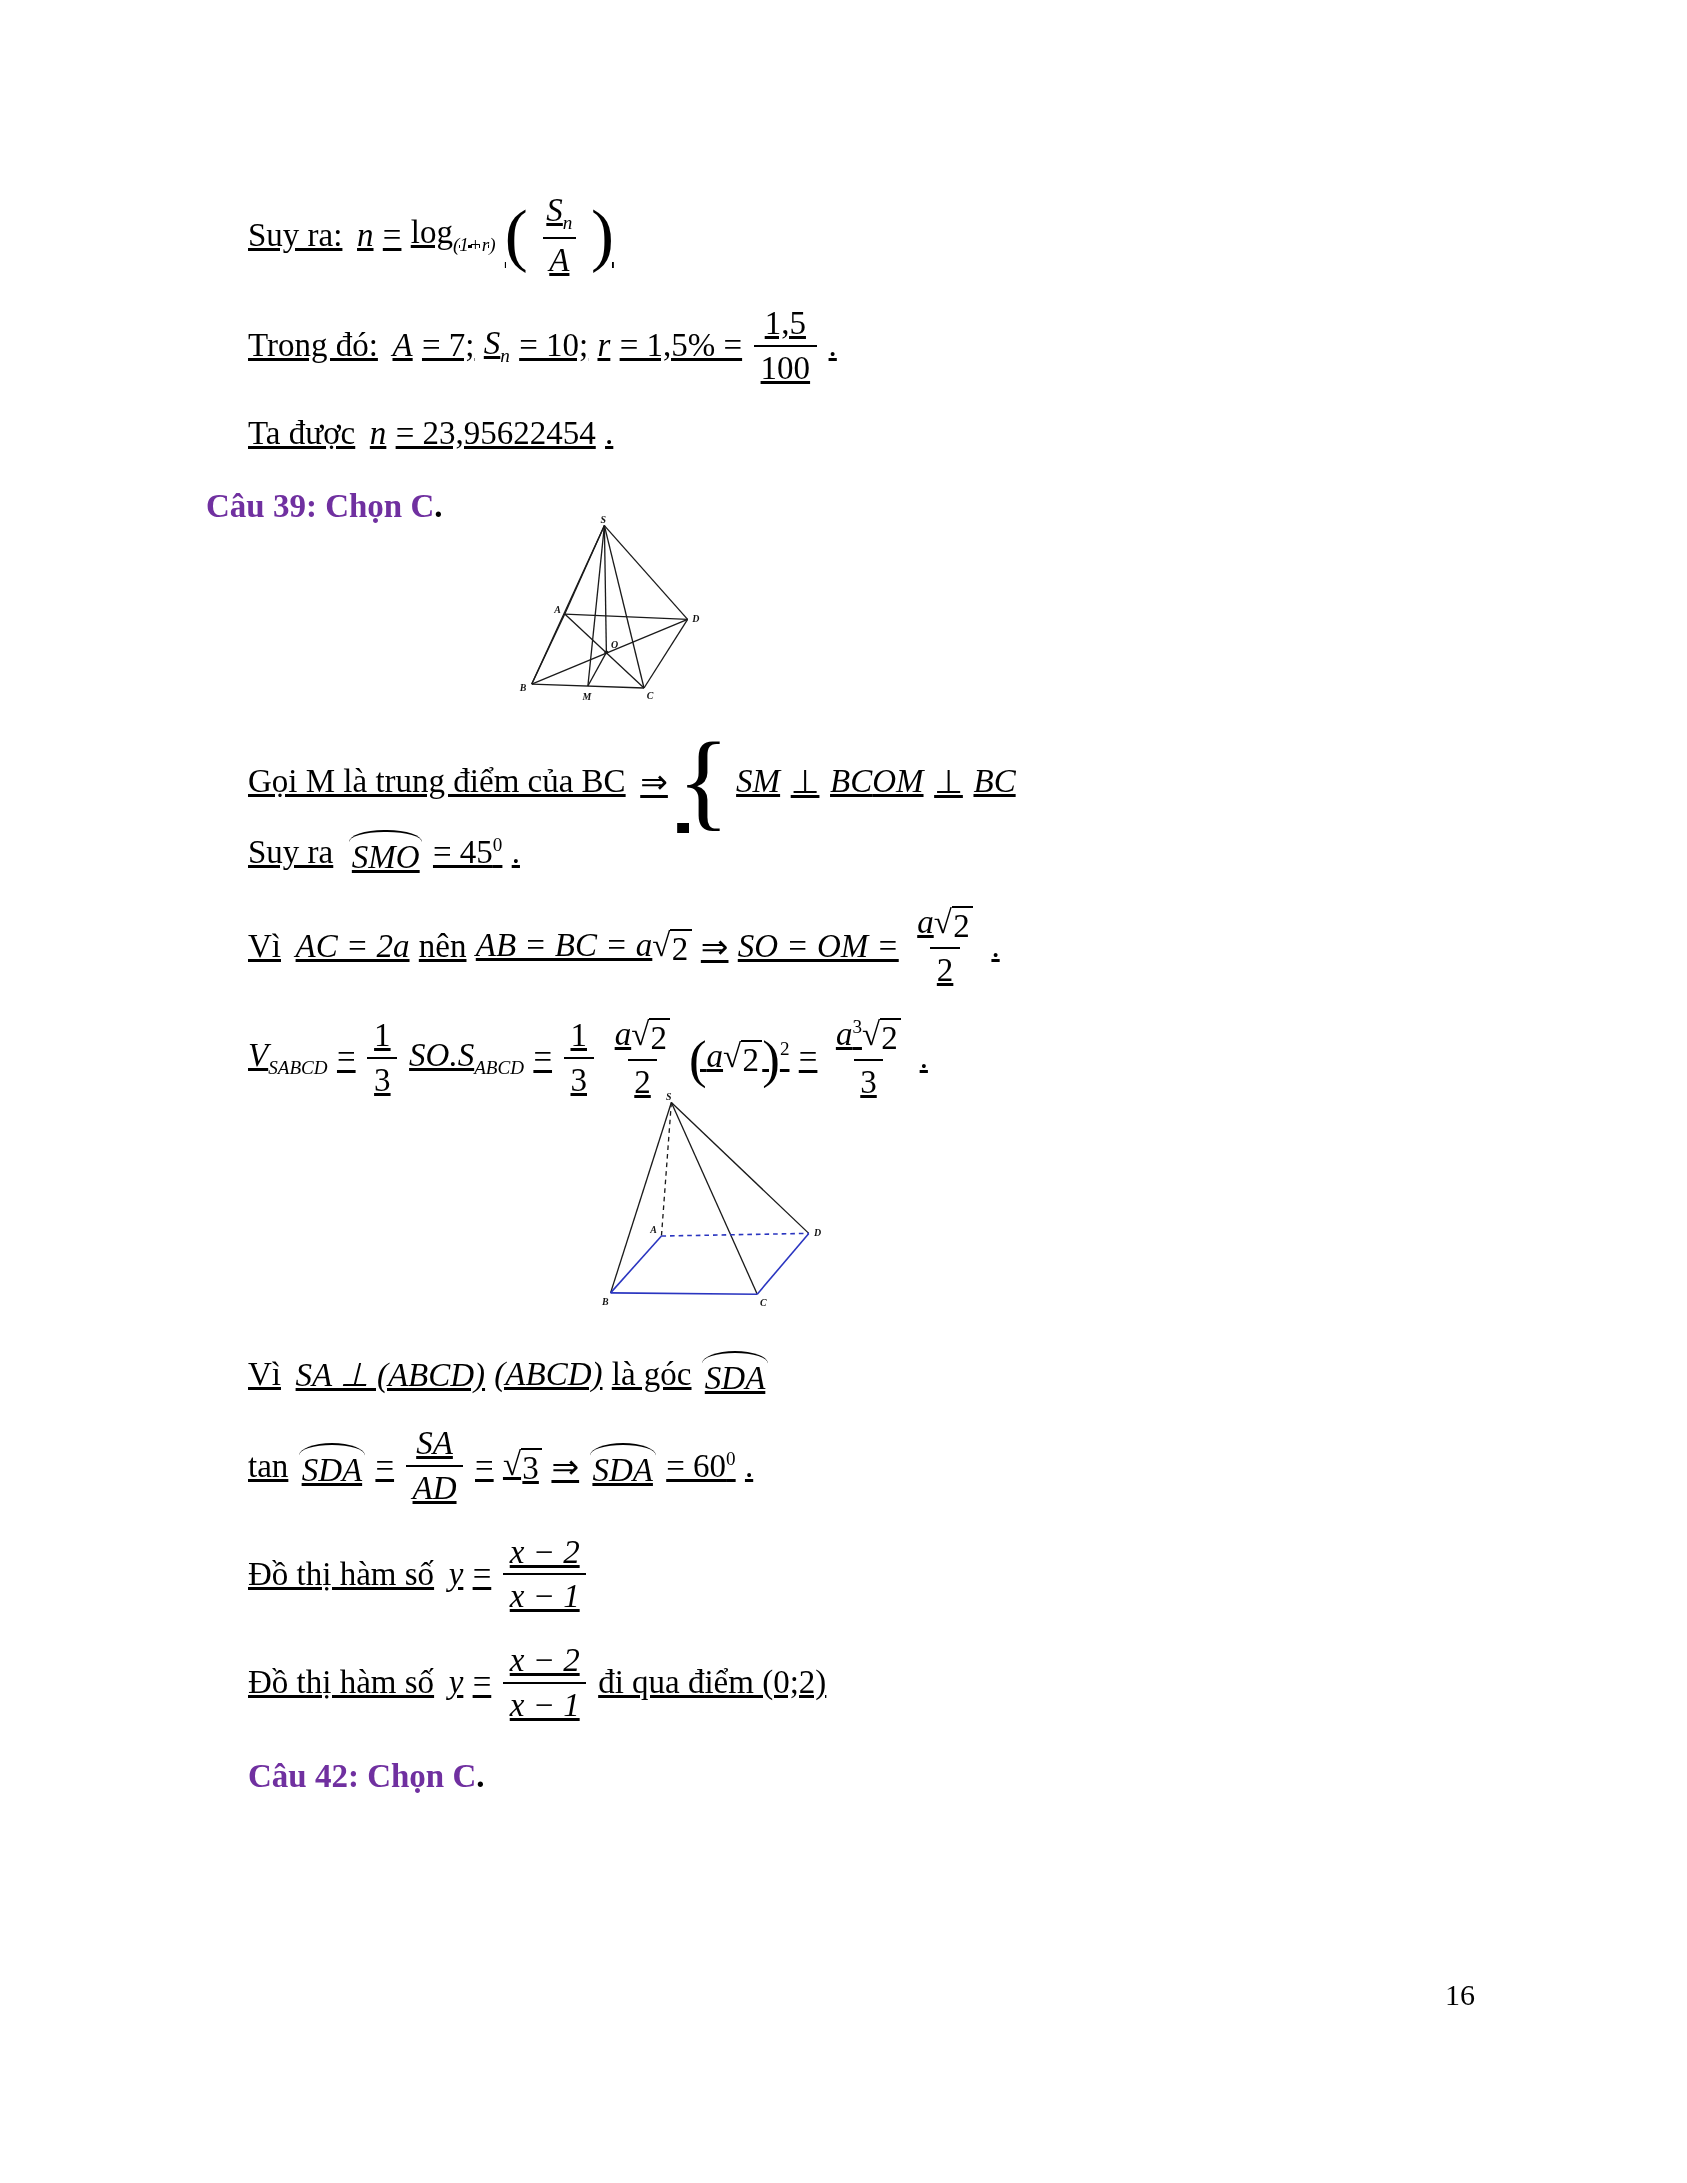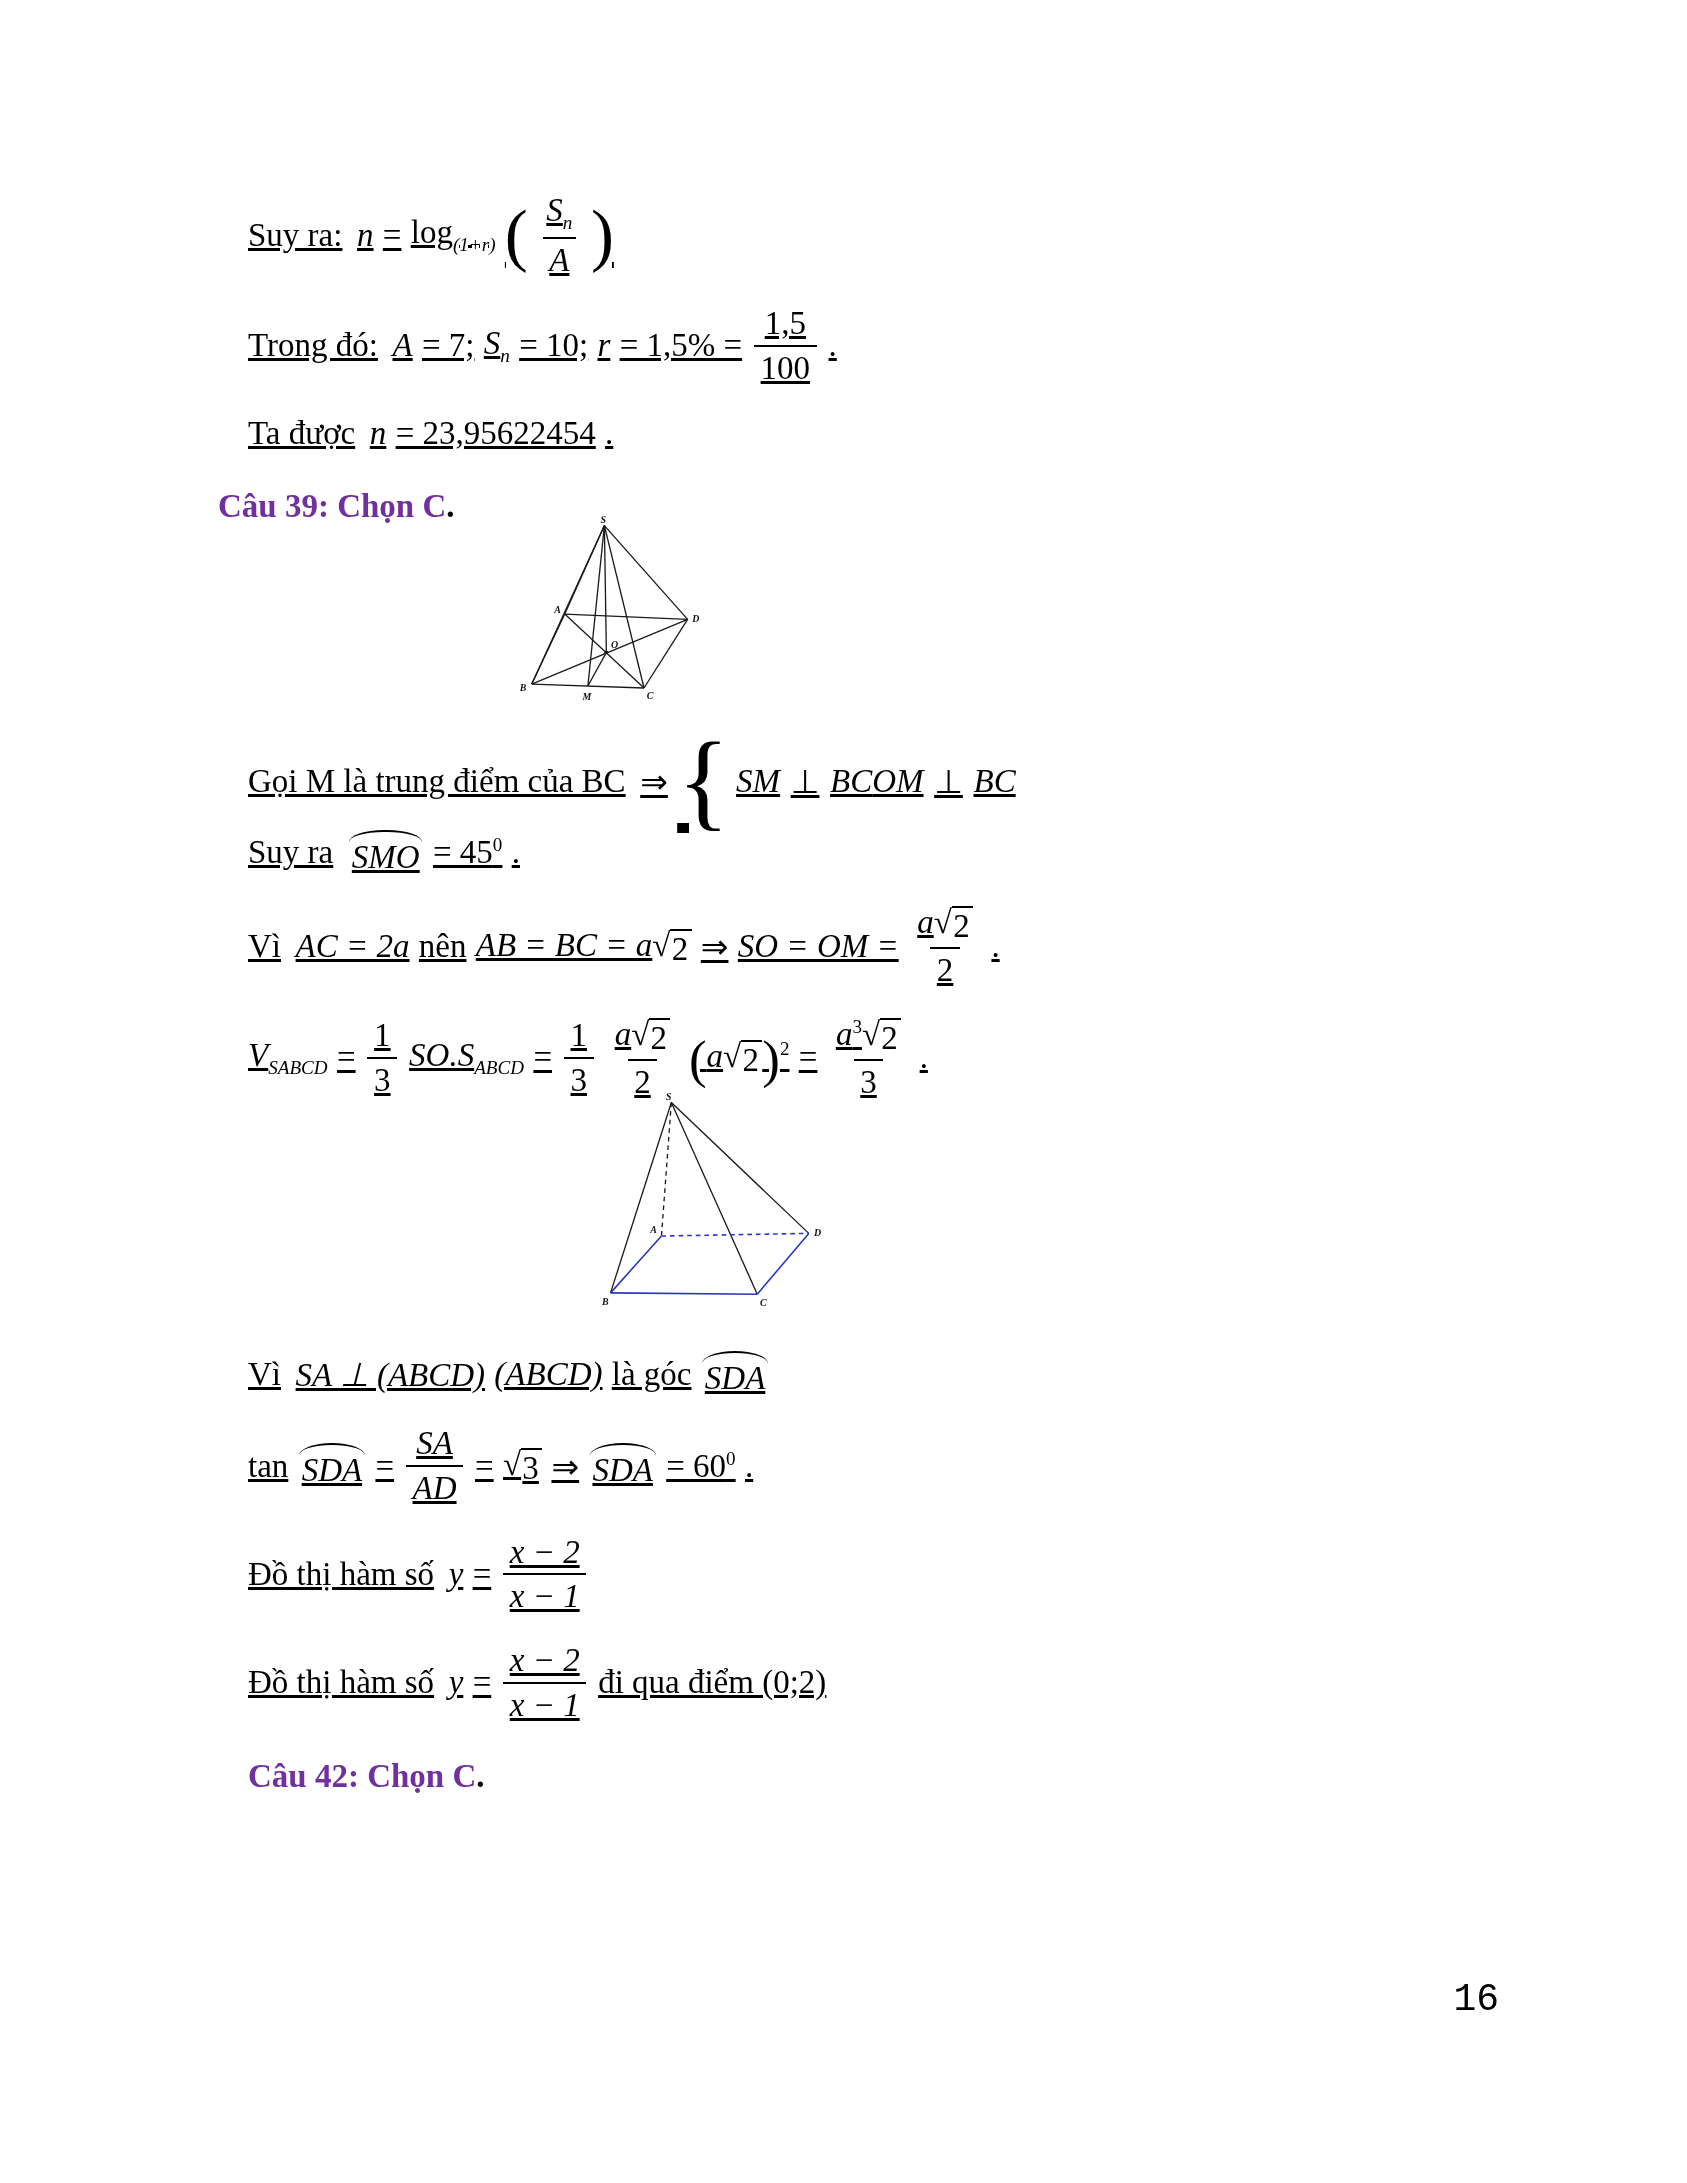--- a/index.html
+++ b/index.html
@@ -26,27 +26,27 @@
   .bp{font-size:69px;line-height:0;}
   .bp2{font-size:53px;line-height:0;vertical-align:middle;}
   .cases{display:inline-flex;align-items:center;}
   .cbr{font-size:109px;line-height:0;margin-right:6.6px;font-weight:400;}
   .crows{display:inline-flex;row-gap:14.6px;}
   .crow{display:inline-flex;column-gap:10.6px;align-items:center;}
   .hat{position:relative;font-style:italic;display:inline-block;padding:9.3px 4px 0;}
   .hat::before{content:"";position:absolute;left:1.3px;right:1.3px;top:0;height:10.6px;
     border-top:2px solid #000;border-radius:50%/100% 100% 0 0;}
   .heading{margin:36px 0 36px 42px;font-weight:bold;color:#7030a0;}
-  .heading.first{margin-left:12px;}
+  .heading.first{margin-left:0;}
   .heading .dot{color:#000;}
   .figure{margin:4px 0;}
   .fig39{margin-left:299px;margin-top:-46px;}
   .fig40{margin-left:387px;margin-top:-36px;}
   svg text{font-family:"Liberation Serif",serif;font-style:italic;font-weight:bold;font-size:15px;fill:#111;}
-  .pageno{position:absolute;right:188px;top:1978px;font-size:38px;font-family:Liberation Mono, monospace;}
+  .pageno{position:absolute;right:212px;top:1978px;font-size:30px;}
 </style>
 </head>
 <body>
 
 <div class="content">
 
   <div class="para mrow">
     <span class="lab">Suy ra:</span>
     <span class="it">n</span>
     <span>=</span>

